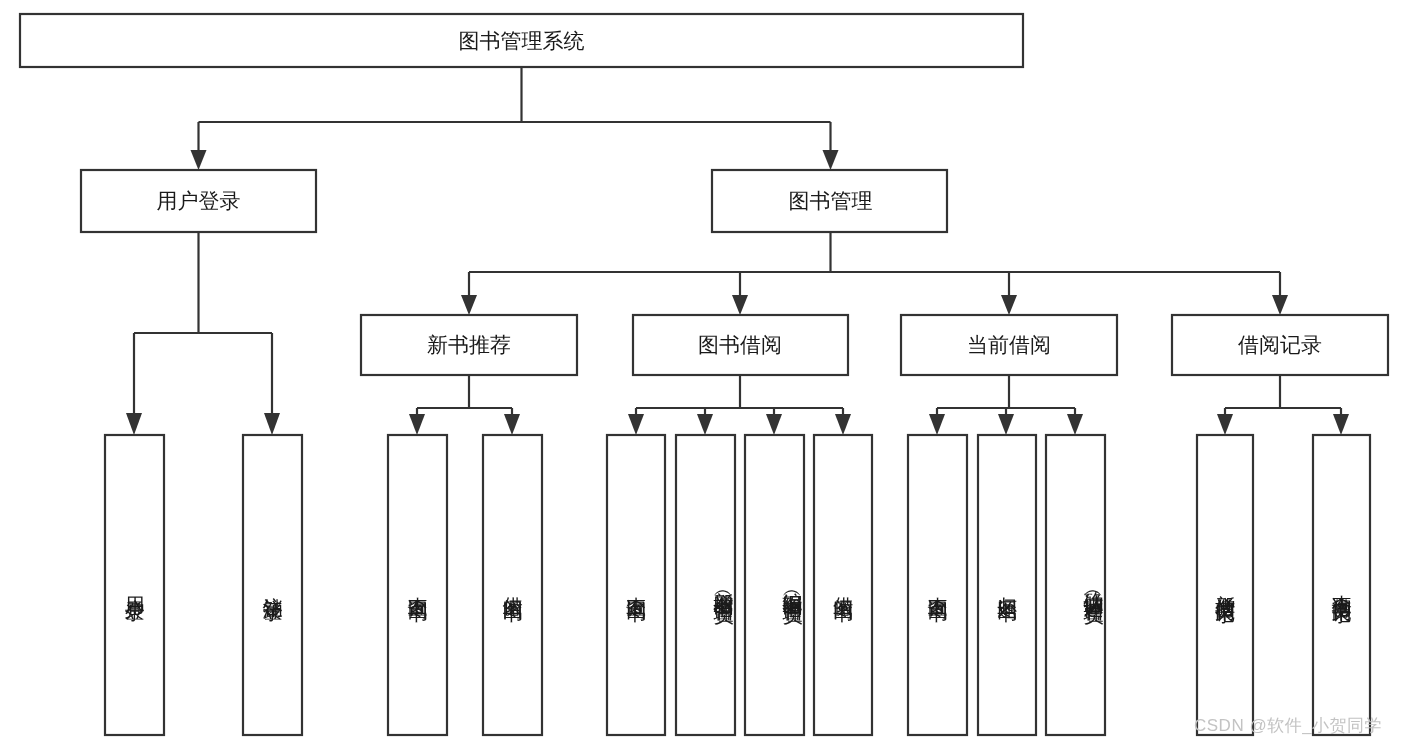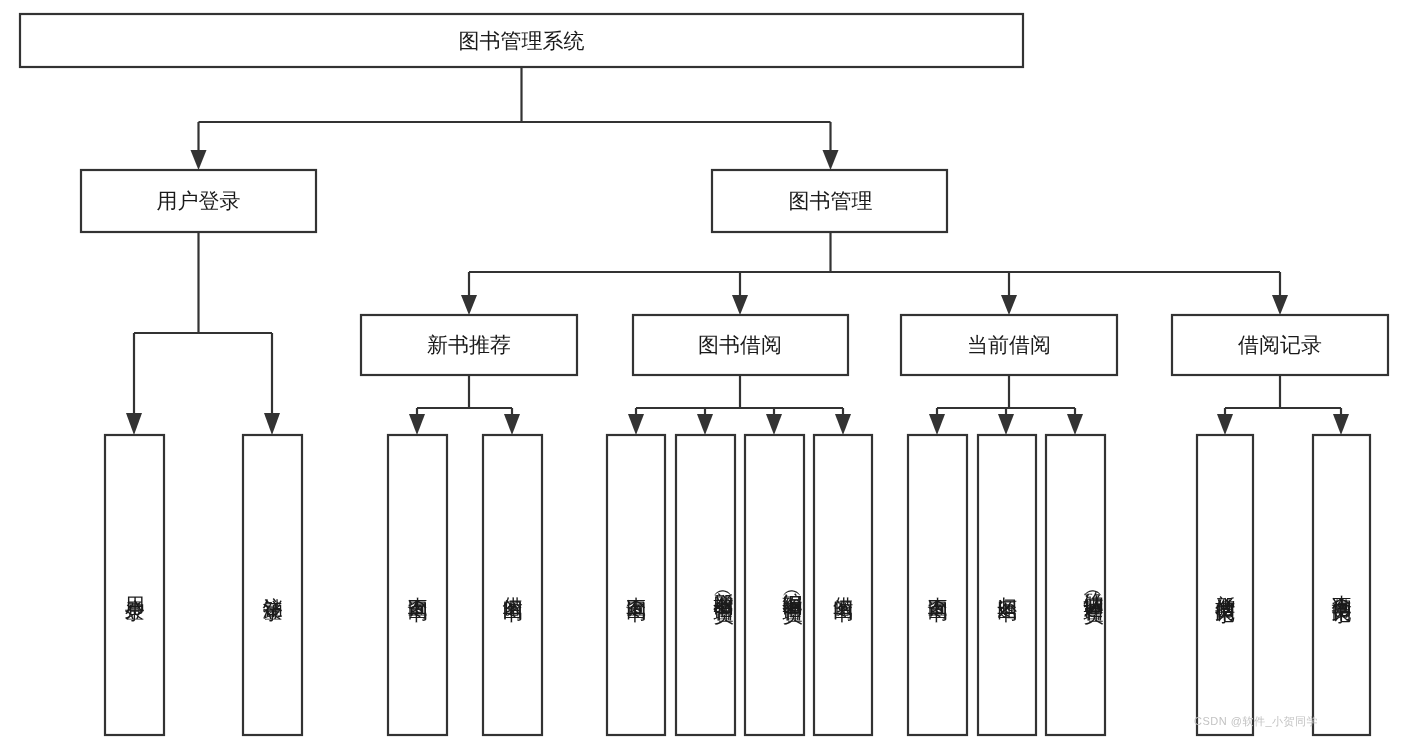--- a/index.html
+++ b/index.html
@@ -61,21 +61,21 @@
     font-size: 20px;
     line-height: 1.18;
     color: #1a1a1a;
     letter-spacing: 2px;
     white-space: nowrap;
     pointer-events: none;
   }
   .watermark {
     position: absolute;
     font-family: "Liberation Sans", sans-serif;
-    font-size: 11px;
+    font-size: 17px;
     color: #c3c3c3;
     white-space: nowrap;
     letter-spacing: 0.5px;
   }
 </style>
 </head>
 <body>
 
 <div id="diagram-root">
 

